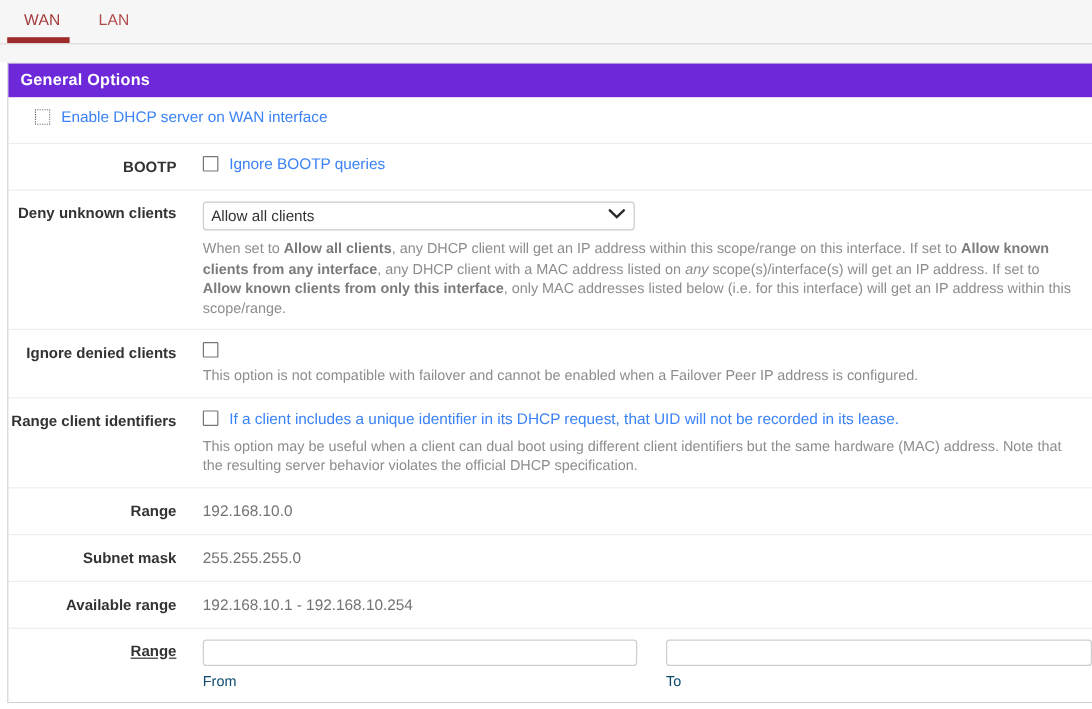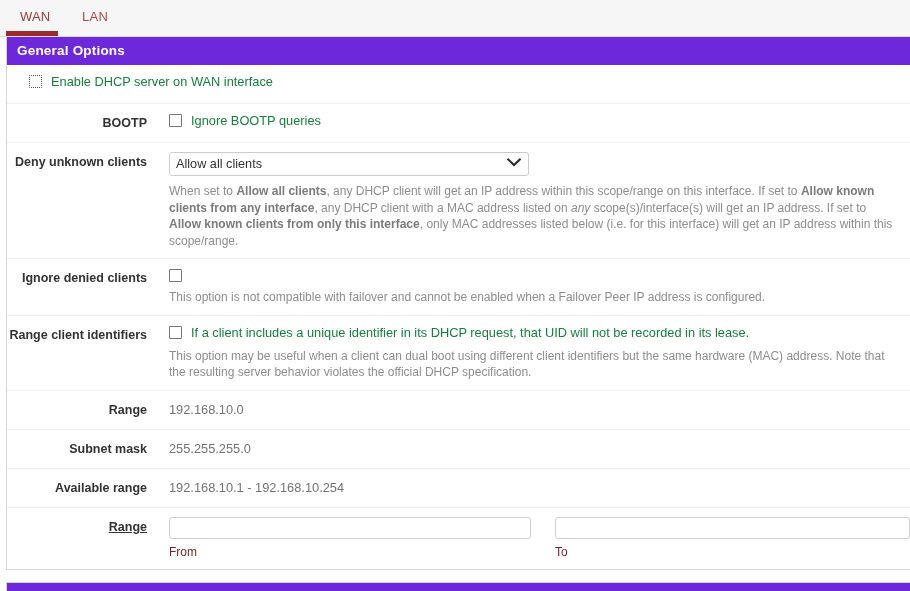--- a/index.html
+++ b/index.html
@@ -13,21 +13,21 @@
     overflow: hidden;
     font-family: "Liberation Sans", sans-serif;
     font-size: 13px;
     color: #333333;
     -webkit-font-smoothing: antialiased;
   }
 
   
   .tabbar {
     position: relative;
-    height: 36px;
+    height: 52px;
     background: #f6f6f6;
     padding-left: 6px;
     box-sizing: border-box;
   }
   .tab {
     display: inline-block;
     font-size: 13px;
     color: #b04a4a;
     padding: 9px 14px 10px 14px;
     cursor: pointer;
@@ -122,21 +122,21 @@
     box-sizing: border-box;
     border-radius: 1px;
     cursor: pointer;
   }
   .cbox.focus {
     border: 1px dotted #555555;
     outline: none;
   }
   .cb-text {
     font-size: 12.8px;
-    color: #15803d;
+    color: #3b82f6;
   }
 
   
   .select-wrap {
     position: relative;
     width: 360px;
     max-width: 360px;
   }
   select.pf-select {
     width: 100%;
@@ -194,21 +194,21 @@
     border: 1px solid #cfcfcf;
     border-radius: 3px;
     font-family: "Liberation Sans", sans-serif;
     font-size: 12.7px;
     color: #333333;
     padding: 2px 6px;
     box-sizing: border-box;
   }
   .sublabel {
     font-size: 12px;
-    color: #7f1d1d;
+    color: #0c4a6e;
     margin-top: 6px;
     line-height: 15px;
   }
 
   .spacer-12 { height: 12px; background: #ffffff; }
 </style>
 </head>
 <body>
 
 <div class="tabbar">

